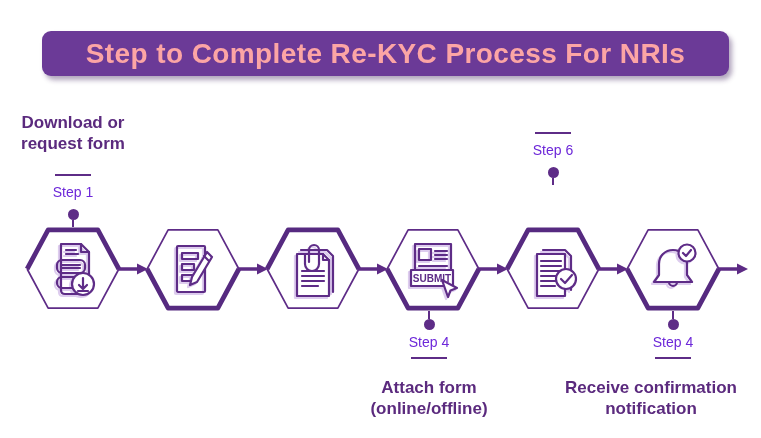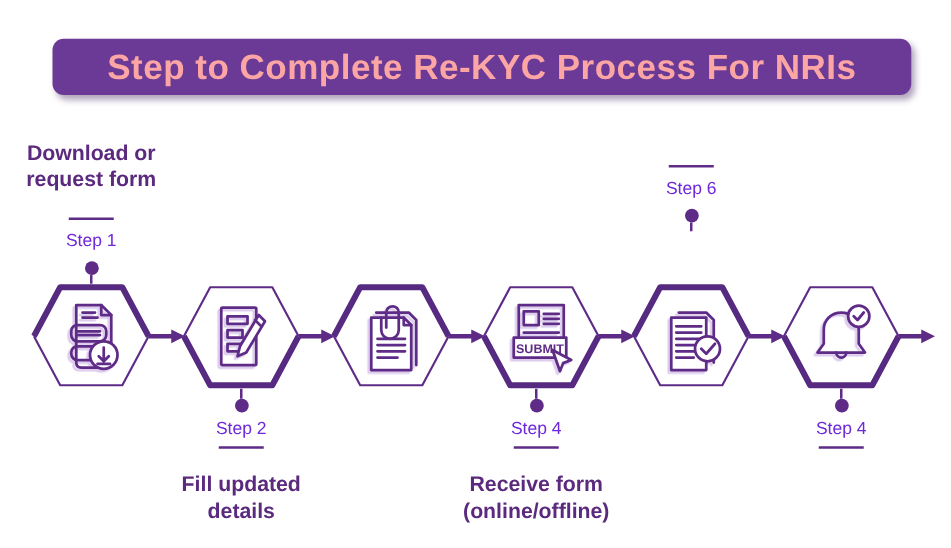--- a/index.html
+++ b/index.html
@@ -71,41 +71,35 @@
   </div>
 
 
   <div class="step top" style="left:438px">
     <div class="divider"></div>
     <div class="step-label">Step 6</div>
     <div class="dot"></div>
     <div class="vline"></div>
   </div>
 
-  <div class="step bottom" style="left:78px">
-    <div class="vline"></div>
-    <div class="dot"></div>
-    <div class="step-label">Step 2</div>
-    <div class="divider"></div>
-    <div class="step-title t2">Fill updated details</div>
-  </div>
 
   <div class="step bottom" style="left:314px">
     <div class="vline"></div>
     <div class="dot"></div>
     <div class="step-label">Step 4</div>
     <div class="divider"></div>
-    <div class="step-title t4">Receive form (online/offline)</div>
+    <div class="step-title t4">Attach form (online/offline)</div>
   </div>
 
   <div class="step bottom" style="left:558px">
     <div class="vline"></div>
     <div class="dot"></div>
     <div class="step-label">Step 4</div>
     <div class="divider"></div>
+    <div class="step-title t6 shift-left">Receive confirmation notification</div>
   </div>
 
   <svg class="hex" style="left:25px" viewBox="0 0 100 90">
     <path class="thickhalf" d="M2,45 L24,4 H76 L98,45"></path>
       <path class="thinhalf" d="M2,45 L24,86 H76 L98,45"></path>
     </svg>
   <svg class="hex" style="left:145px" viewBox="0 0 100 90">
     <path class="thinhalf" d="M2,45 L24,4 H76 L98,45"></path>
       <path class="thickhalf" d="M2,45 L24,86 H76 L98,45"></path>
     </svg>

